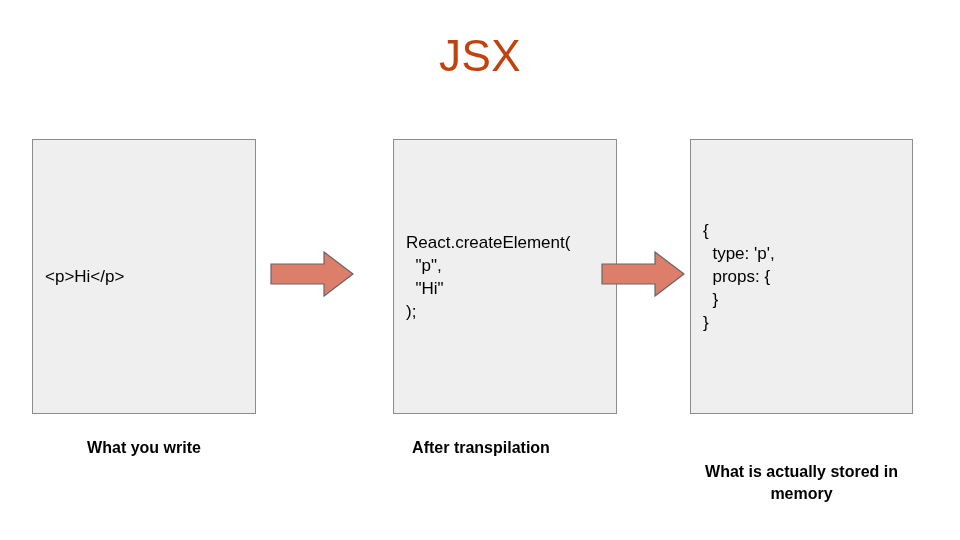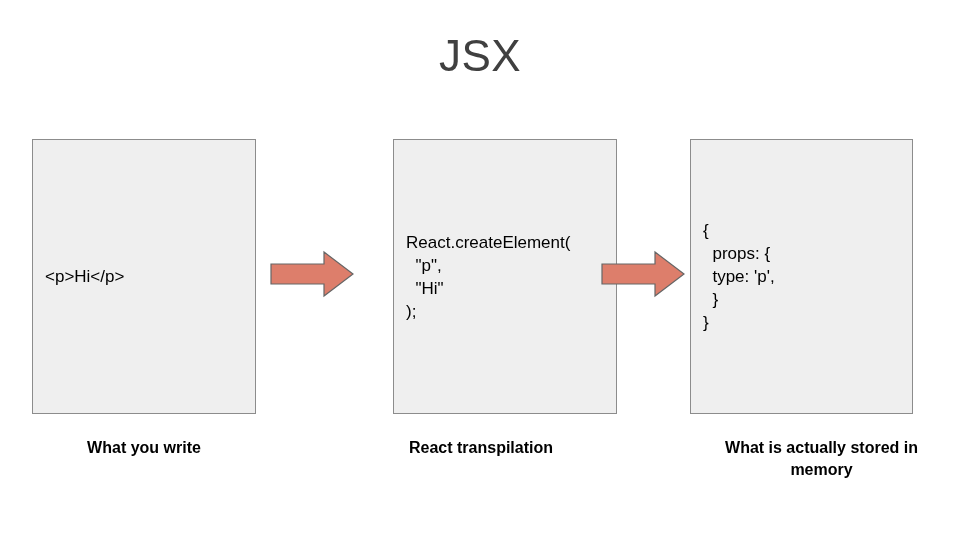--- a/index.html
+++ b/index.html
@@ -25,21 +25,21 @@
   .slide-title {
     position: absolute;
     left: 0;
     top: 28px;
     width: 960px;
     text-align: center;
     font-size: 44px;
     font-weight: 400;
     line-height: 56px;
     letter-spacing: 0.5px;
-    color: #404040;
+    color: #c2410c;
     white-space: pre;
   }
 
   
   .column {
     position: absolute;
     top: 139px;
     width: 224px;
   }
   .col-1 { left: 32px; }
@@ -73,21 +73,21 @@
     top: 437px;
     width: 224px;
     text-align: center;
     font-size: 16px;
     font-weight: bold;
     line-height: 22px;
     color: #000000;
   }
   .cap-1 { left: 32px; }
   .cap-2 { left: 369px; }
-  .cap-3 { left: 702px; width: 239px; }
+  .cap-3 { left: 682px; width: 239px; margin-top: 24px; }
 
   
   .arrow {
     position: absolute;
     top: 250px;
     width: 84px;
     height: 48px;
   }
   .arrow-1 { left: 270px; }
   .arrow-2 { left: 601px; }
@@ -113,32 +113,32 @@
   </div>
 
   <div class="column col-2">
     <div class="code-box">
       <div class="code-line">React.createElement(</div>
       <div class="code-line">  "p",</div>
       <div class="code-line">  "Hi"</div>
       <div class="code-line">);</div>
     </div>
   </div>
-  <div class="caption cap-2">React transpilation</div>
+  <div class="caption cap-2">After transpilation</div>
 
   <div class="arrow arrow-2">
     <svg width="84" height="48" viewBox="0 0 84 48" xmlns="http://www.w3.org/2000/svg">
       <polygon points="1,14 54,14 54,2 83,24 54,46 54,34 1,34" fill="#DD7E6B" stroke="#666666" stroke-width="1.2" stroke-linejoin="miter"></polygon>
     </svg>
   </div>
 
   <div class="column col-3">
     <div class="code-box">
       <div class="code-line">{</div>
+      <div class="code-line">  type: 'p',</div>
       <div class="code-line">  props: {</div>
-      <div class="code-line">  type: 'p',</div>
       <div class="code-line">  }</div>
       <div class="code-line">}</div>
     </div>
   </div>
   <div class="caption cap-3">What is actually stored in memory</div>
 
 </div>
 
 </body></html>

